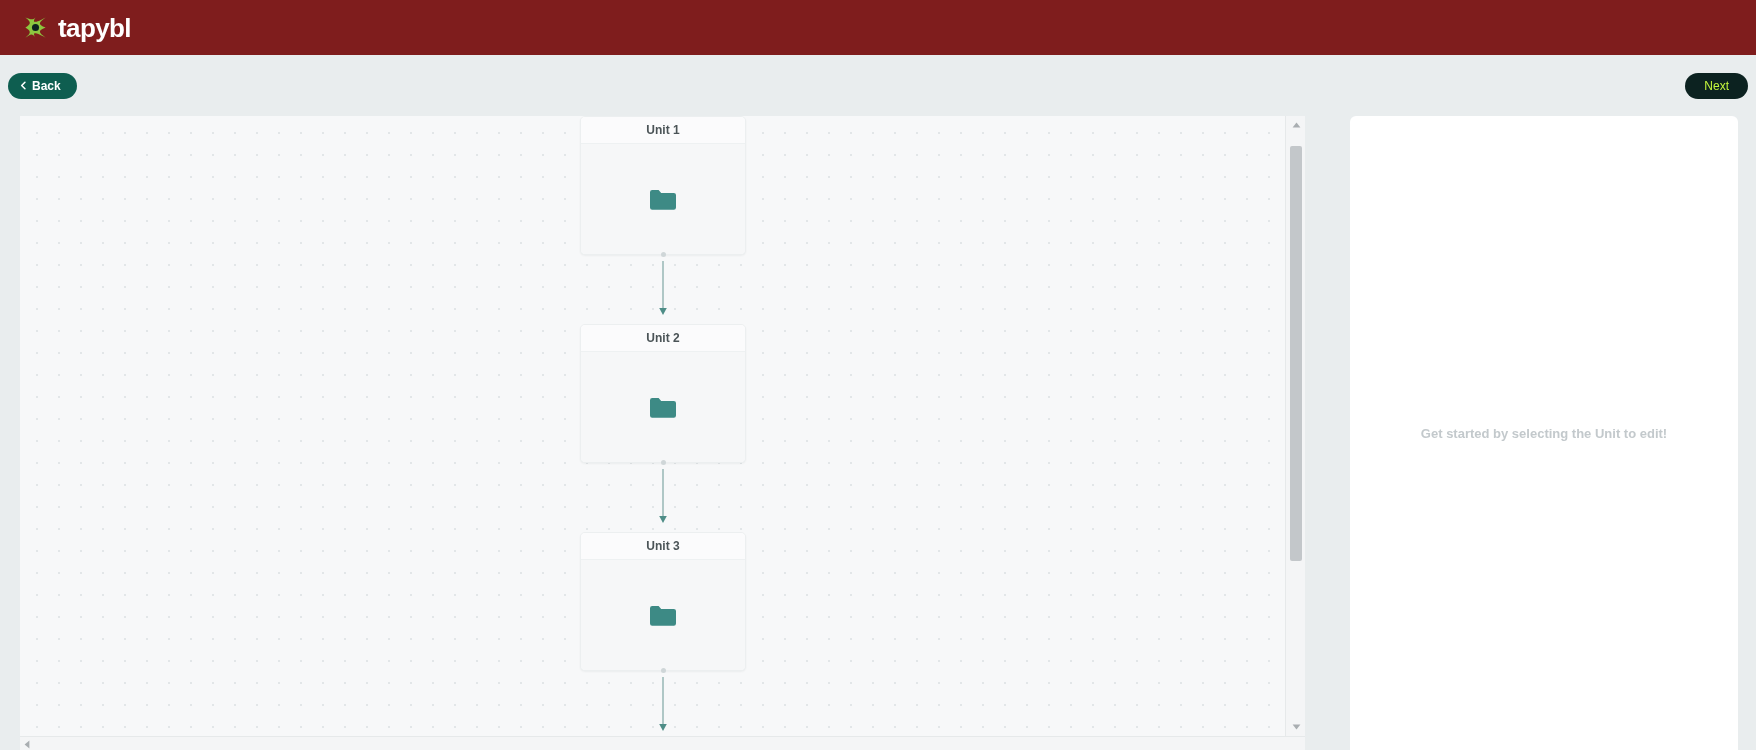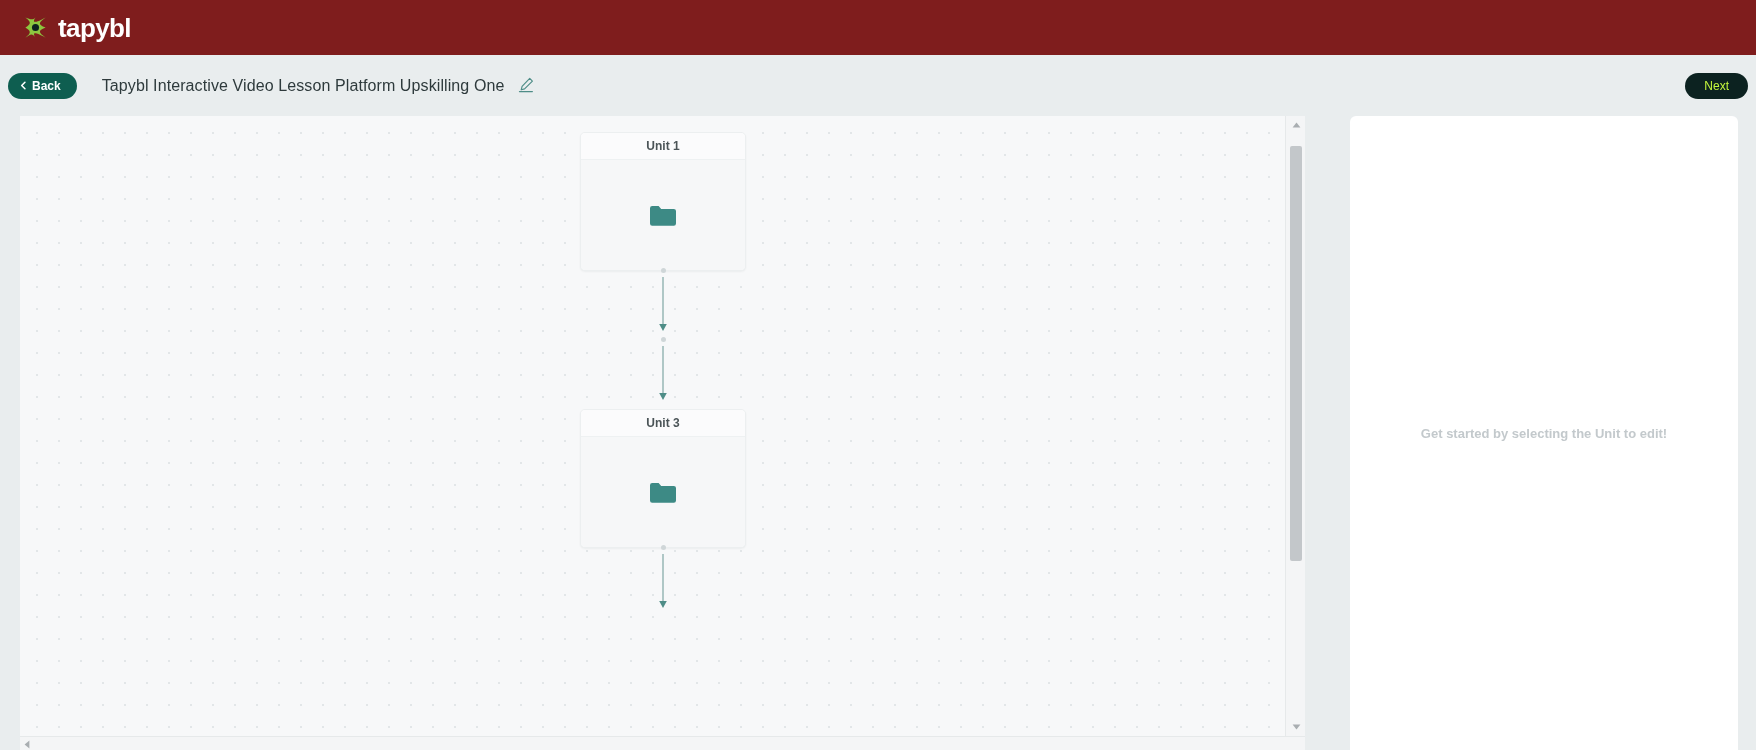--- a/index.html
+++ b/index.html
@@ -143,21 +143,21 @@
   .canvas-dots {
     position: absolute;
     inset: 0;
     background-image: radial-gradient(#e2e6e8 1px, transparent 1.1px);
     background-size: 22px 22px;
     background-position: 6px 6px;
   }
   .flow {
     position: absolute;
     left: 550px;
-    top: 16px;
+    top: 0;
     width: 186px;
   }
   .unit-card {
     width: 166px;
     margin-left: 10px;
     background: #fbfbfc;
     border: 1px solid #eceff0;
     border-radius: 5px;
     box-shadow: 0 1px 2px rgba(20,40,45,0.05);
     overflow: hidden;
@@ -279,27 +279,20 @@
 </div>
 
 <div class="subheader">
   <button class="back-btn">
     <svg class="chev-left" viewBox="0 0 10 10">
       <path d="M6.6 1.4 L3 5 L6.6 8.6" fill="none" stroke="#ffffff" stroke-width="1.7" stroke-linecap="round" stroke-linejoin="round"></path>
     </svg>
     <span>Back</span>
   </button>
 
-  <div class="lesson-title">
-    <span>Tapybl Interactive Video Lesson Platform Upskilling One</span>
-    <svg class="edit-icon" viewBox="0 0 18 18">
-      <path d="M13.2 1.6 L16.2 4.6 L7.4 13.4 L3.6 14.4 L4.6 10.6 Z" fill="none" stroke="#4e8d87" stroke-width="1.3" stroke-linejoin="round"></path>
-      <path d="M1.6 16.4 H16.2" fill="none" stroke="#4e8d87" stroke-width="1.3" stroke-linecap="round"></path>
-    </svg>
-  </div>
 
   <button class="next-btn">Next</button>
 </div>
 
 <div class="workarea">
 
   <div class="canvas-wrap">
     <div class="canvas-dots"></div>
 
     <div class="flow">
@@ -313,20 +306,28 @@
         </div>
       </div>
       <div class="node-dot"></div>
       <div class="connector">
         <svg class="arrow-svg" viewBox="0 0 14 60">
           <path d="M7 0 V50" stroke="#7fa7a3" stroke-width="1.2" fill="none"></path>
           <path d="M3.2 47 L7 54 L10.8 47 Z" fill="#4e8d87"></path>
         </svg>
       </div>
 
+      <div class="unit-card">
+        <div class="unit-head">Unit 2</div>
+        <div class="unit-body">
+          <svg class="folder-icon" viewBox="0 0 30 25">
+            <path d="M2 5.2a2.2 2.2 0 0 1 2.2-2.2h6.4l2.6 2.9h12.6a2.2 2.2 0 0 1 2.2 2.2v12.5a2.2 2.2 0 0 1-2.2 2.2H4.2A2.2 2.2 0 0 1 2 20.6z" fill="#3d8a85"></path>
+          </svg>
+        </div>
+      </div>
       <div class="node-dot"></div>
       <div class="connector">
         <svg class="arrow-svg" viewBox="0 0 14 60">
           <path d="M7 0 V50" stroke="#7fa7a3" stroke-width="1.2" fill="none"></path>
           <path d="M3.2 47 L7 54 L10.8 47 Z" fill="#4e8d87"></path>
         </svg>
       </div>
 
       <div class="unit-card">
         <div class="unit-head">Unit 3</div>

